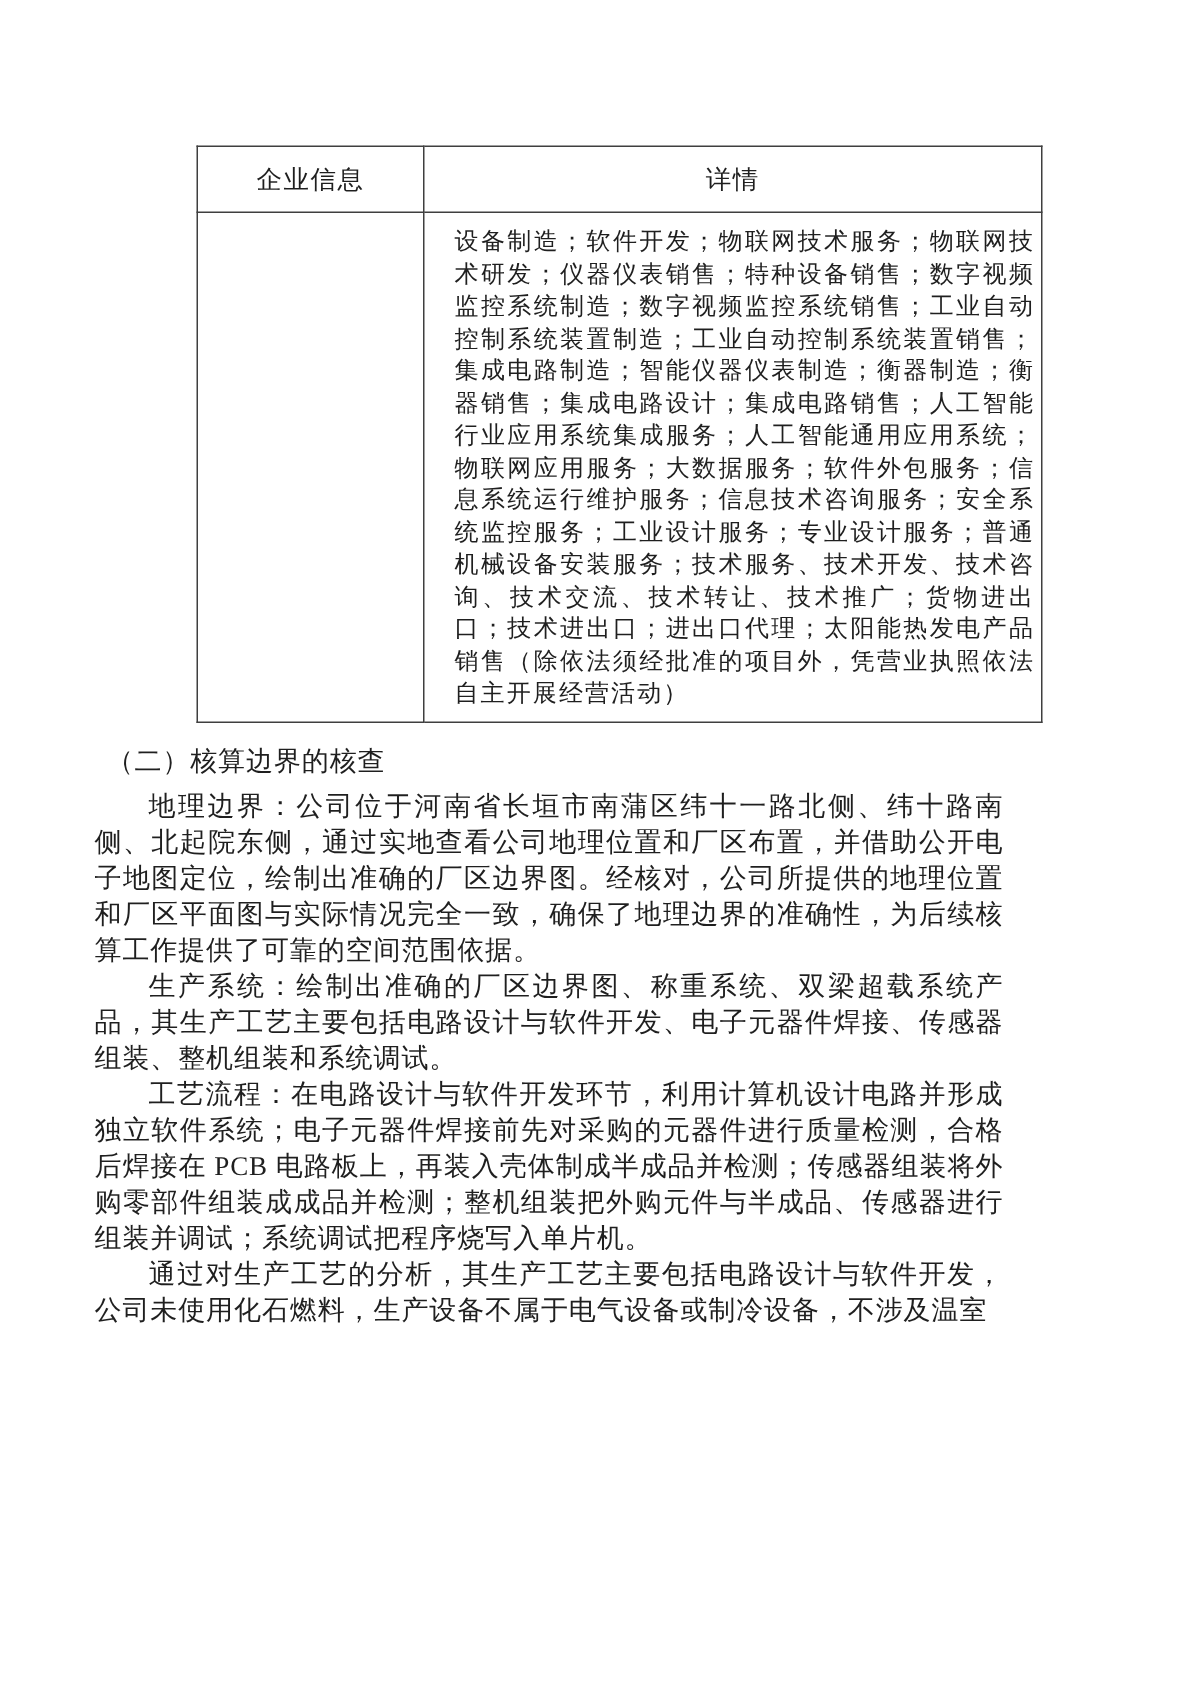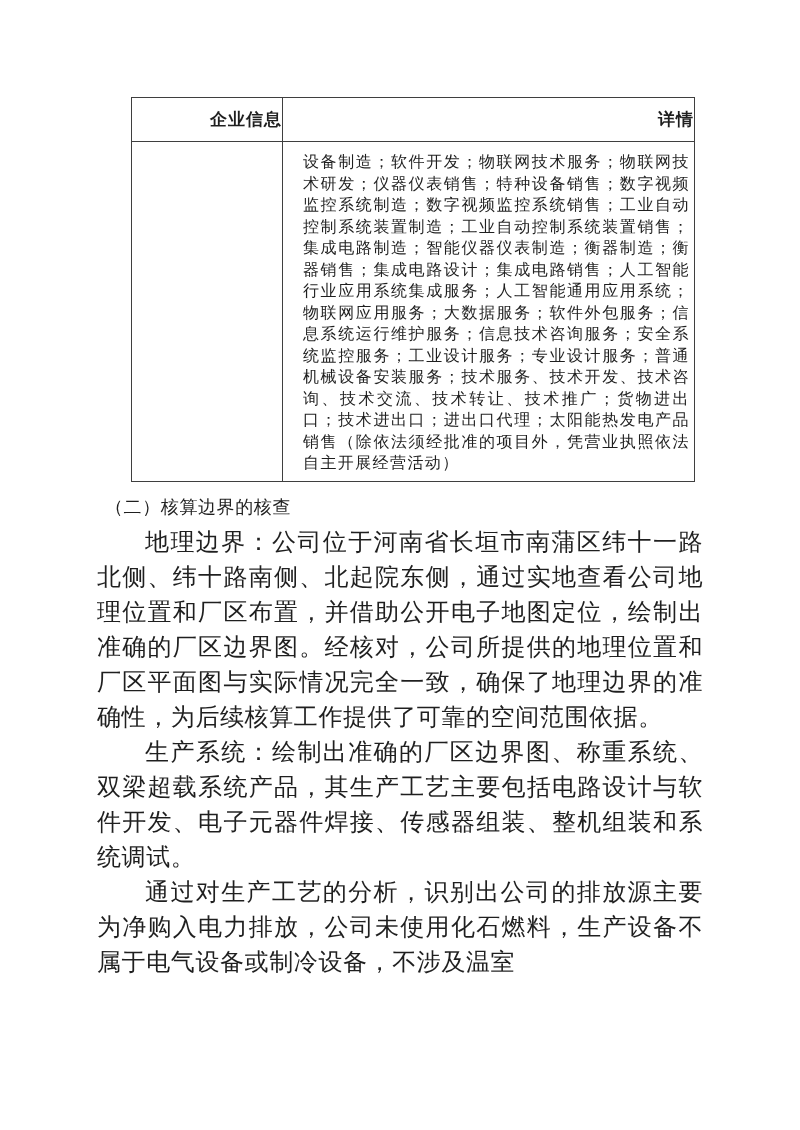--- a/index.html
+++ b/index.html
@@ -25,50 +25,50 @@
     width: 536px;
   }
   table.info-table th,
   table.info-table td {
     border: 1px solid #3f3f3f;
     vertical-align: top;
   }
   table.info-table th {
     height: 44px;
     vertical-align: middle;
-    text-align: right;
-    font-weight: bold;
+    text-align: center;
+    font-weight: normal;
     font-size: 17px;
     letter-spacing: 1px;
   }
   th.col-info { width: 151px; }
   th.col-detail { width: 412px; }
   td.detail-cell {
     padding: 9px 4px 7px 20px;
     font-size: 16px;
     line-height: 21.5px;
     letter-spacing: 1.4px;
     text-align: justify;
     margin-left: 40px;
   }
   
   .doc-body {
     width: 606px;
-    margin: 8px auto 0 97px;
+    margin: 8px auto 0 63px;
   }
   .section-heading {
     font-size: 18px;
     font-weight: normal;
     line-height: 35px;
     text-indent: 8px;
     letter-spacing: 0.6px;
   }
   .doc-body p {
-    font-size: 24px;
-    line-height: 35px;
+    font-size: 18px;
+    line-height: 24px;
     letter-spacing: 0.6px;
     text-align: justify;
     text-indent: 2em;
   }
 </style>
 </head>
 <body>
 
 <div class="page">
   <div class="content">
@@ -85,17 +85,18 @@
           <td class="info-cell"></td>
           <td class="detail-cell">设备制造；软件开发；物联网技术服务；物联网技术研发；仪器仪表销售；特种设备销售；数字视频监控系统制造；数字视频监控系统销售；工业自动控制系统装置制造；工业自动控制系统装置销售；集成电路制造；智能仪器仪表制造；衡器制造；衡器销售；集成电路设计；集成电路销售；人工智能行业应用系统集成服务；人工智能通用应用系统；物联网应用服务；大数据服务；软件外包服务；信息系统运行维护服务；信息技术咨询服务；安全系统监控服务；工业设计服务；专业设计服务；普通机械设备安装服务；技术服务、技术开发、技术咨询、技术交流、技术转让、技术推广；货物进出口；技术进出口；进出口代理；太阳能热发电产品销售（除依法须经批准的项目外，凭营业执照依法自主开展经营活动）</td>
         </tr>
       </tbody>
     </table>
 
     <div class="doc-body">
       <h3 class="section-heading">（二）核算边界的核查</h3>
       <p>地理边界：公司位于河南省长垣市南蒲区纬十一路北侧、纬十路南侧、北起院东侧，通过实地查看公司地理位置和厂区布置，并借助公开电子地图定位，绘制出准确的厂区边界图。经核对，公司所提供的地理位置和厂区平面图与实际情况完全一致，确保了地理边界的准确性，为后续核算工作提供了可靠的空间范围依据。</p>
       <p>生产系统：绘制出准确的厂区边界图、称重系统、双梁超载系统产品，其生产工艺主要包括电路设计与软件开发、电子元器件焊接、传感器组装、整机组装和系统调试。</p>
-      <p>通过对生产工艺的分析，识别出公司的排放源主要为净购入电力排放，公司未使用化石燃料，生产设备不属于电气设备或制冷设备，不涉及温室</p>
+      <p>工艺流程：在电路设计与软件开发环节，利用计算机设计电路并形成独立软件系统；电子元器件焊接前先对采购的元器件进行质量检测，合格后焊接在 PCB 电路板上，再装入壳体制成半成品并检测；传感器组装将外购零部件组装成成品并检测；整机组装把外购元件与半成品、传感器进行组装并调试；系统调试把程序烧写入单片机。</p>
+      <p>通过对生产工艺的分析，其生产工艺主要包括电路设计与软件开发，公司未使用化石燃料，生产设备不属于电气设备或制冷设备，不涉及温室</p>
     </div>
 
   </div>
 </div>
 
 </body></html>

